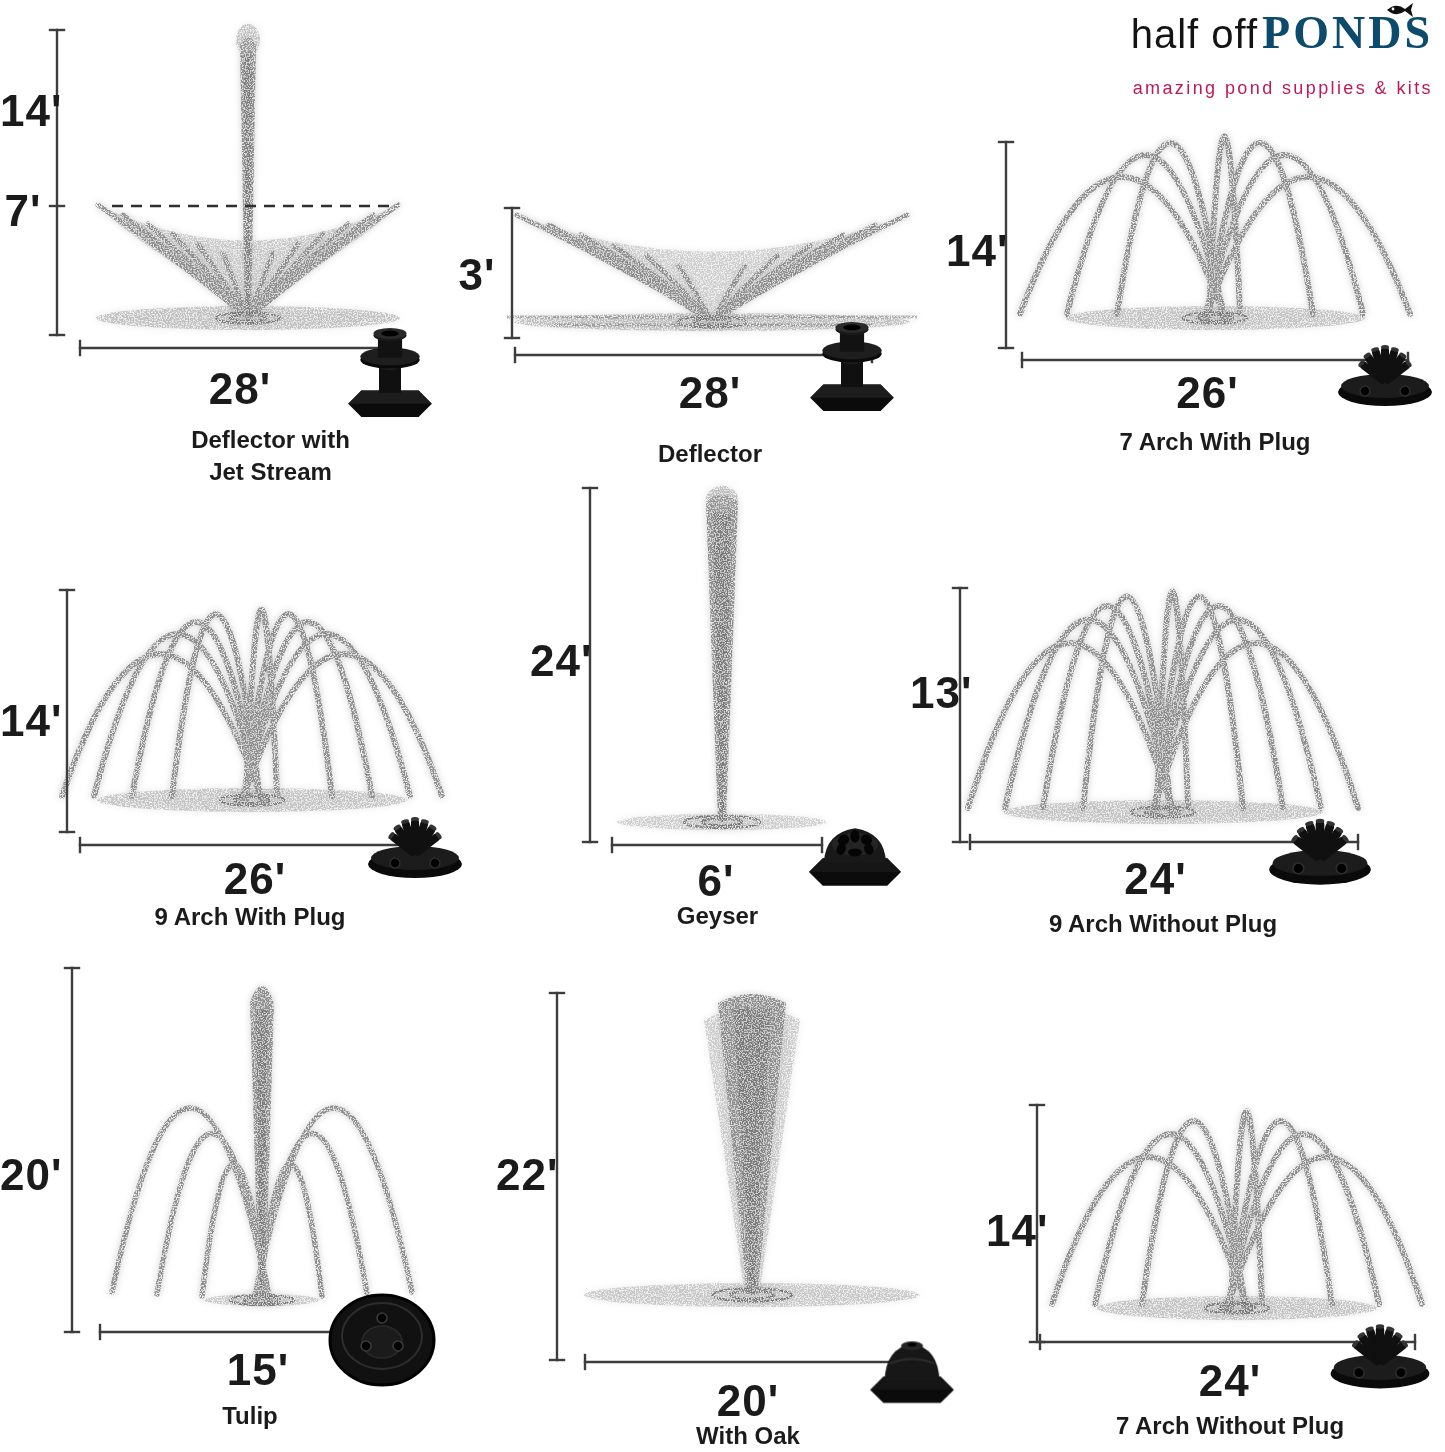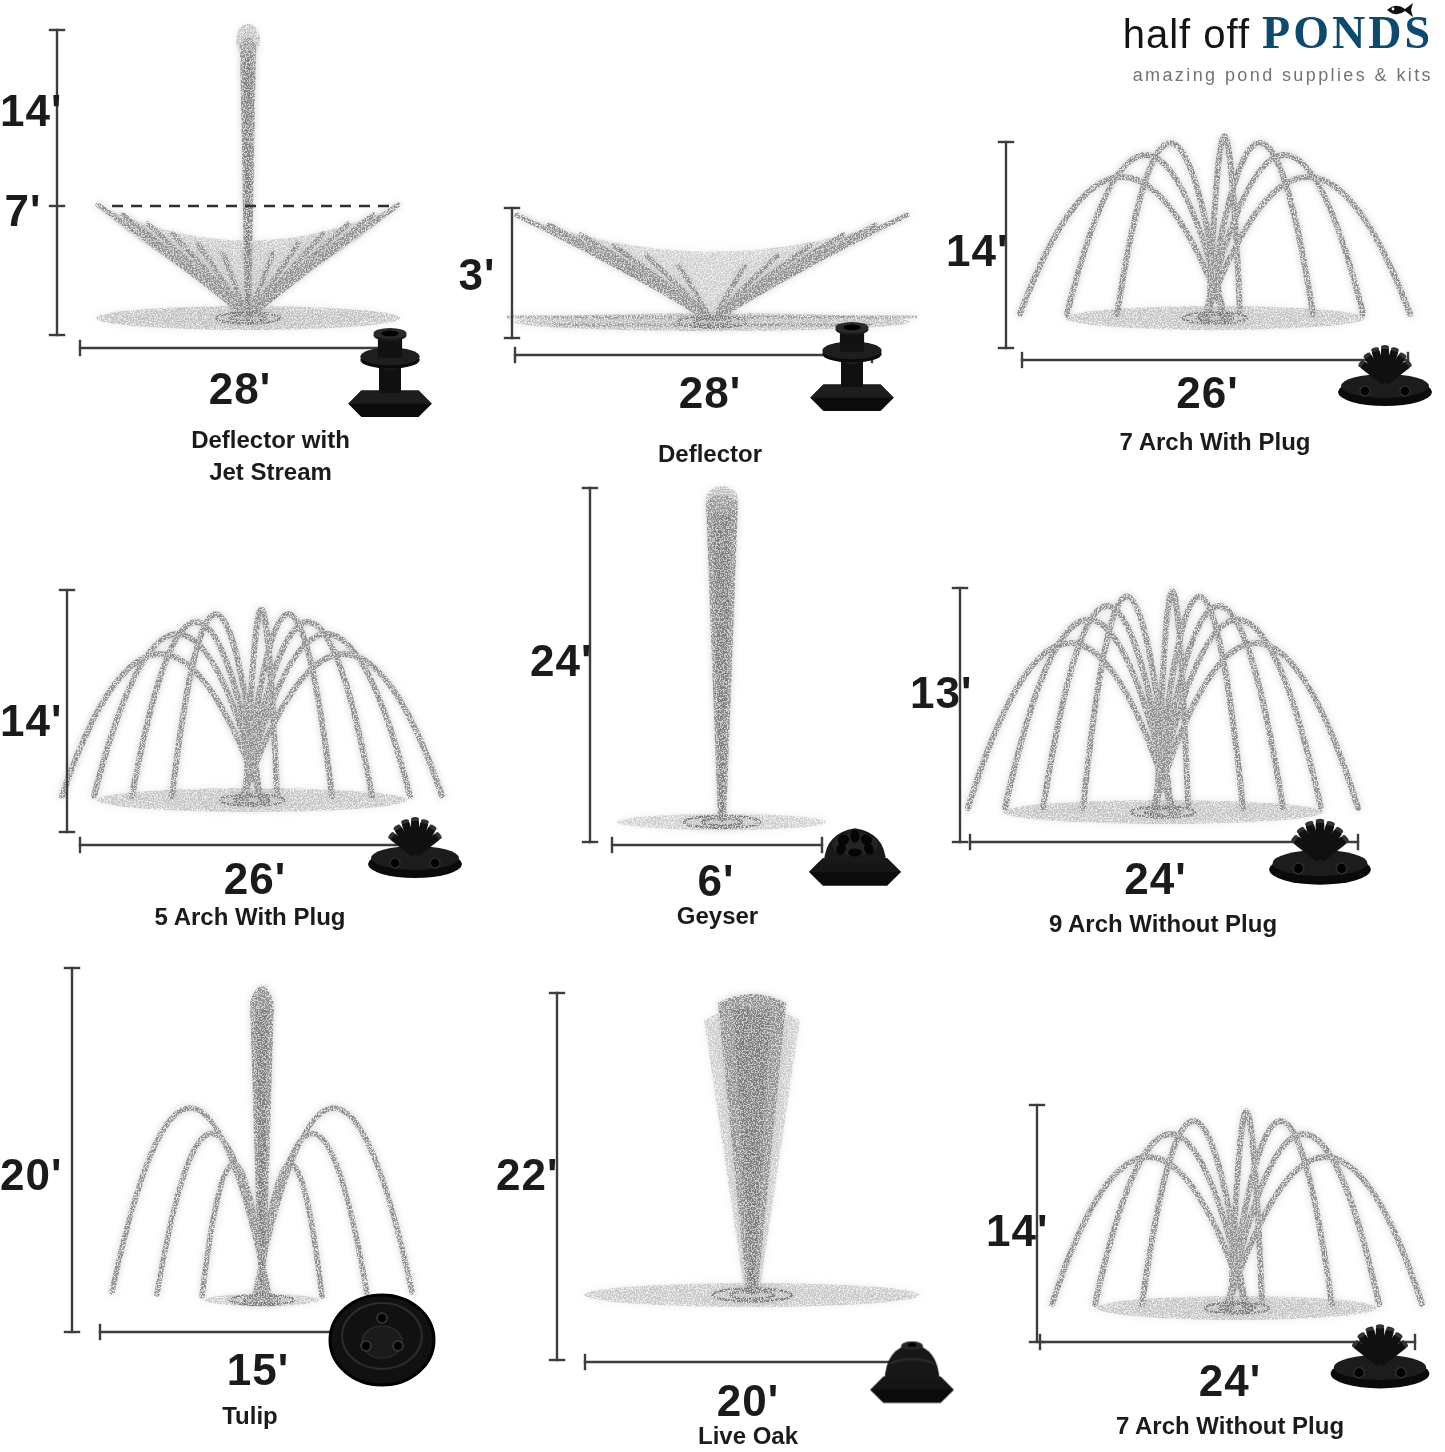--- a/index.html
+++ b/index.html
@@ -8,24 +8,24 @@
         font-family:"Liberation Sans",sans-serif;color:var(--ink);overflow:hidden}
   .panel{position:absolute}
   .art{position:absolute;left:0;top:0;overflow:visible}
   .dim{position:absolute;font-size:44px;font-weight:700;text-align:center;letter-spacing:1px;white-space:nowrap}
   .pname{position:absolute;font-size:24px;font-weight:700;text-align:center;line-height:1.32}
   .mist{opacity:.38;filter:blur(3.5px)}
   .spray{filter:url(#grain)}
   .meas line{stroke:var(--measure);stroke-width:2.4;stroke-linecap:square}
   .dash{stroke:#2f2f2f;stroke-width:2.6;stroke-dasharray:11 8;fill:none}
   .logo{position:absolute;top:6px;right:12px;text-align:right}
-  .brandline{display:flex;align-items:baseline;justify-content:flex-end;gap:12px;position:relative}
+  .brandline{display:flex;align-items:baseline;justify-content:flex-end;gap:4px;position:relative}
   .brand-light{font-family:"Liberation Sans",sans-serif;font-weight:400;font-size:40px;letter-spacing:1px;color:#141414}
   .brand-bold{font-family:"Liberation Serif",serif;font-weight:700;font-size:46px;letter-spacing:3px;color:#0c4a6e}
-  .tagline{font-size:18px;letter-spacing:2.4px;font-weight:500;margin-top:6px;color:#737373}
+  .tagline{font-size:18px;letter-spacing:2.4px;font-weight:500;margin-top:19px;color:#be185d}
   .fish{position:absolute;top:-6px;right:14px;pointer-events:none}
 </style>
 </head>
 <body>
 
 <div id="page">
 
   <svg width="0" height="0" style="position:absolute" aria-hidden="true">
     <defs>
       <filter id="grain" x="-15%" y="-15%" width="130%" height="130%">
@@ -310,21 +310,21 @@
               <rect x="-4" y="-30" width="8" height="30" rx="3"></rect>
               <ellipse cy="-30" rx="4" ry="2" fill="#333"></ellipse>
             </g>
         </g>
         <circle cx="-20" cy="-7" r="5" fill="#000" stroke="#2e2e2e" stroke-width="1.5"></circle>
         <circle cx="20" cy="-7" r="5" fill="#000" stroke="#2e2e2e" stroke-width="1.5"></circle>
       </g>
     </svg>
     <div class="dim" style="left:0;top:216px;width:58px">14'</div>
     <div class="dim" style="left:180px;top:374px;width:150px">26'</div>
-    <div class="pname" style="left:115px;top:421px;width:270px">5 Arch With Plug</div>
+    <div class="pname" style="left:115px;top:421px;width:270px">9 Arch With Plug</div>
   </section>
 
   <section class="panel" style="left:470px;top:480px;width:470px;height:480px">
     <svg class="art" width="470" height="480" viewBox="0 0 470 480">
       <defs>
         <g id="s5" transform="translate(252,342)">
           <ellipse rx="105" ry="8" fill="#a0a0a0" opacity="0.45"></ellipse>
           <path d="M-4,0 L-16,-320 Q0,-334 16,-320 L4,0 Z" fill="#8d8d8d"></path>
           <path d="M-2,0 L-9,-314 L9,-314 L2,0 Z" fill="#7a7a7a"></path>
           <ellipse cy="-322" rx="16" ry="14" fill="#9d9d9d" opacity="0.6"></ellipse>
@@ -520,21 +520,21 @@
         <polygon points="-38,-2 -26,-14 26,-14 38,-2 26,10 -26,10" fill="#0b0b0b"></polygon>
         <polygon points="-38,-2 -26,-14 26,-14 38,-2" fill="#151515"></polygon>
         <path d="M-25,-10 Q-24,-40 0,-44 Q24,-40 25,-10 Z" fill="#171717"></path>
         <path d="M-20,-26 Q0,-34 20,-26" fill="none" stroke="#2b2b2b" stroke-width="2"></path>
         <ellipse cx="0" cy="-42" rx="10" ry="4" fill="#262626"></ellipse>
         <ellipse cx="0" cy="-43" rx="4" ry="1.8" fill="#000"></ellipse>
       </g>
     </svg>
     <div class="dim" style="left:26px;top:190px;width:62px">22'</div>
     <div class="dim" style="left:203px;top:416px;width:150px">20'</div>
-    <div class="pname" style="left:178px;top:460px;width:200px">Live Oak</div>
+    <div class="pname" style="left:178px;top:460px;width:200px">With Oak</div>
   </section>
 
   <section class="panel" style="left:940px;top:960px;width:505px;height:492px">
     <svg class="art" width="505" height="492" viewBox="0 0 505 492">
       <defs>
         <g id="s9" transform="translate(297,348)">
           <ellipse rx="140" ry="12" fill="#9a9a9a" opacity="0.5"></ellipse>
           <g fill="none" stroke="#8d8d8d" stroke-width="6" stroke-linecap="round">
             <path d="M10,0 Q-88,-300 -185,-4"></path>
               <path d="M10,0 Q-66,-346 -142,-4"></path>

